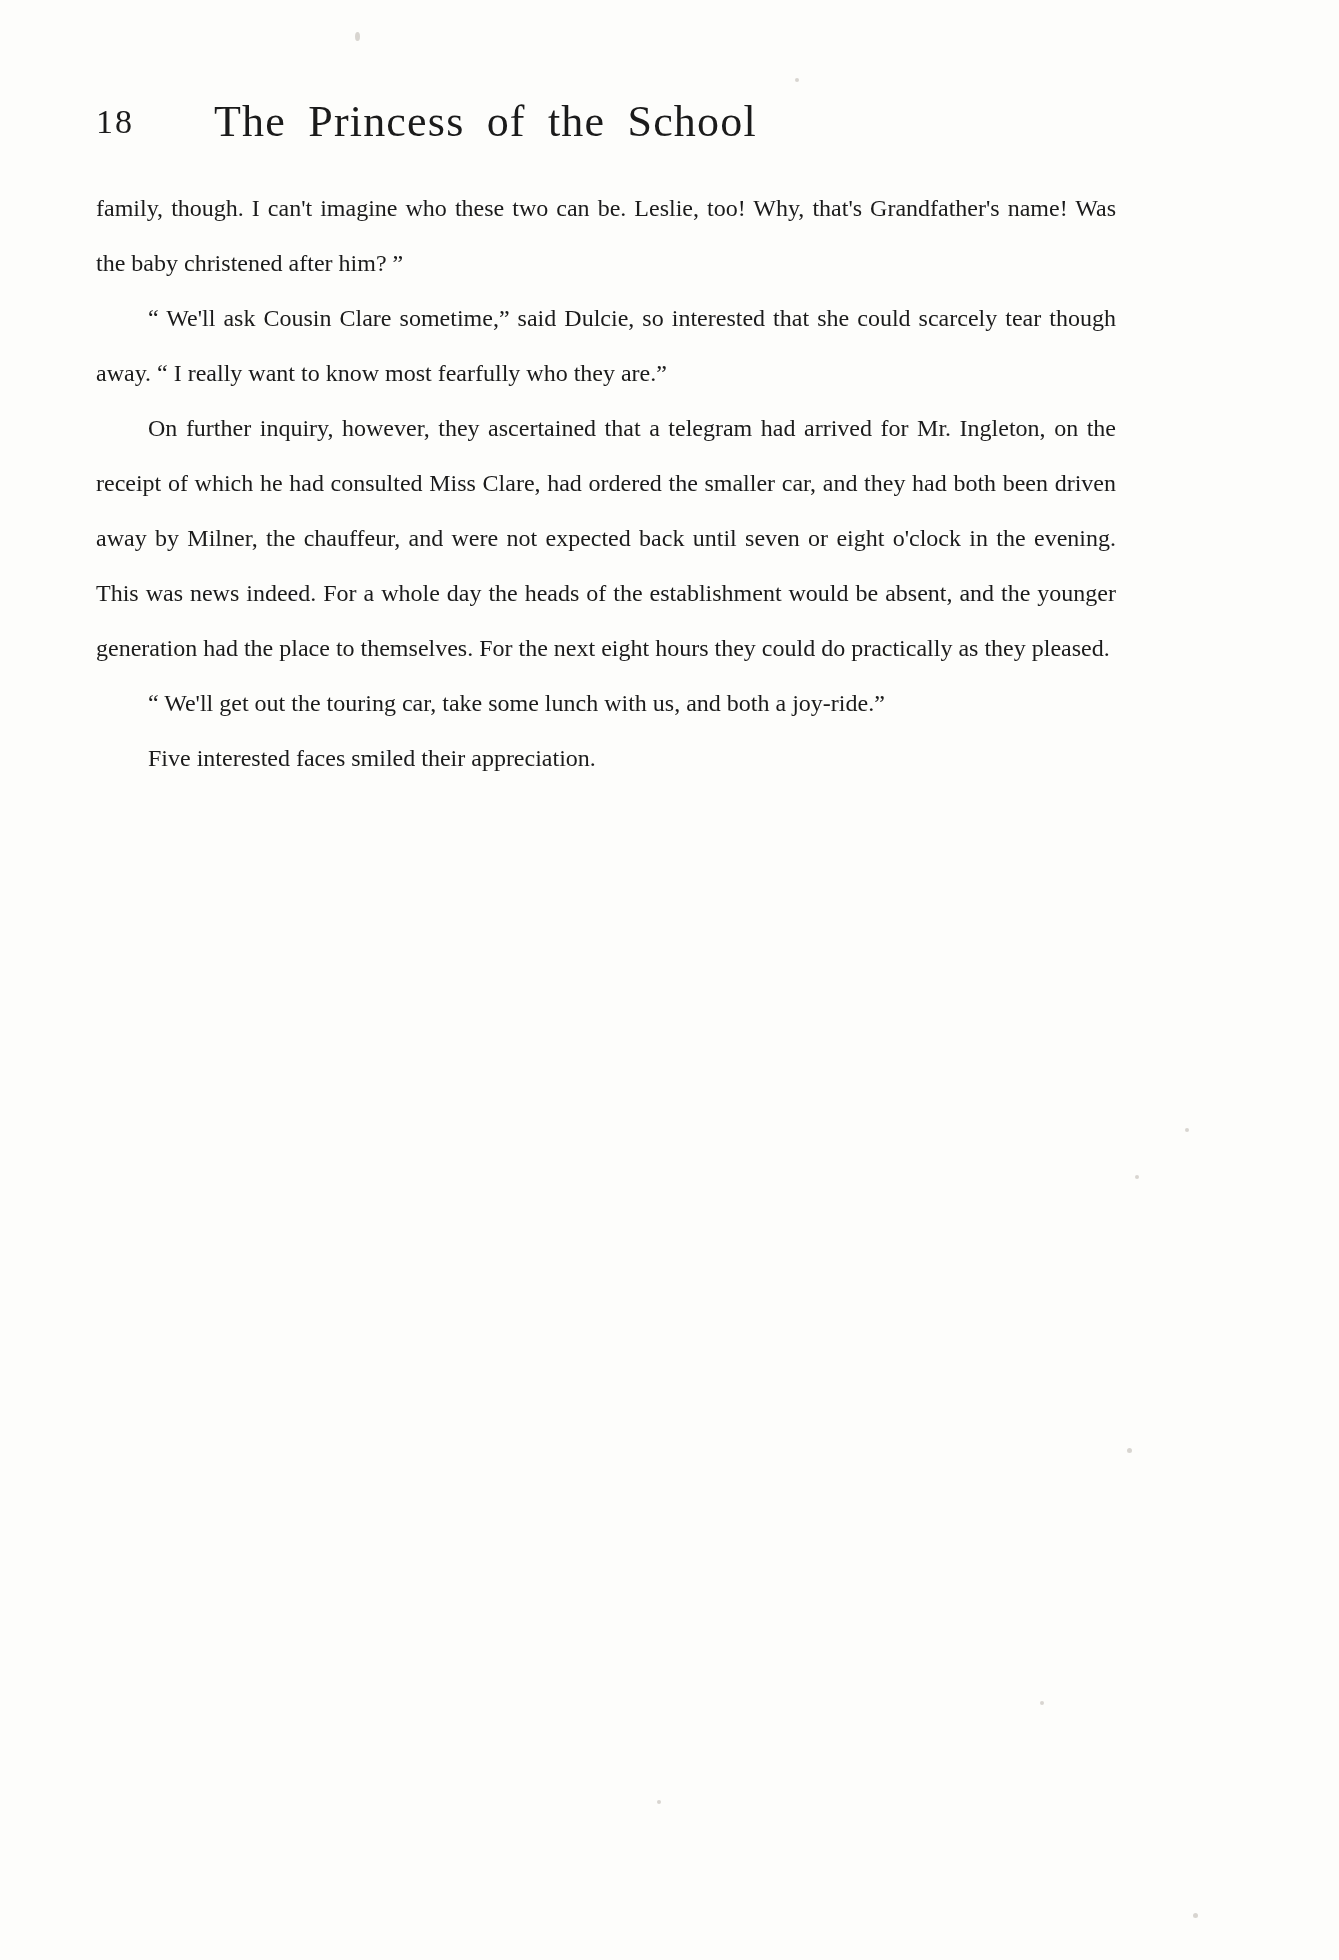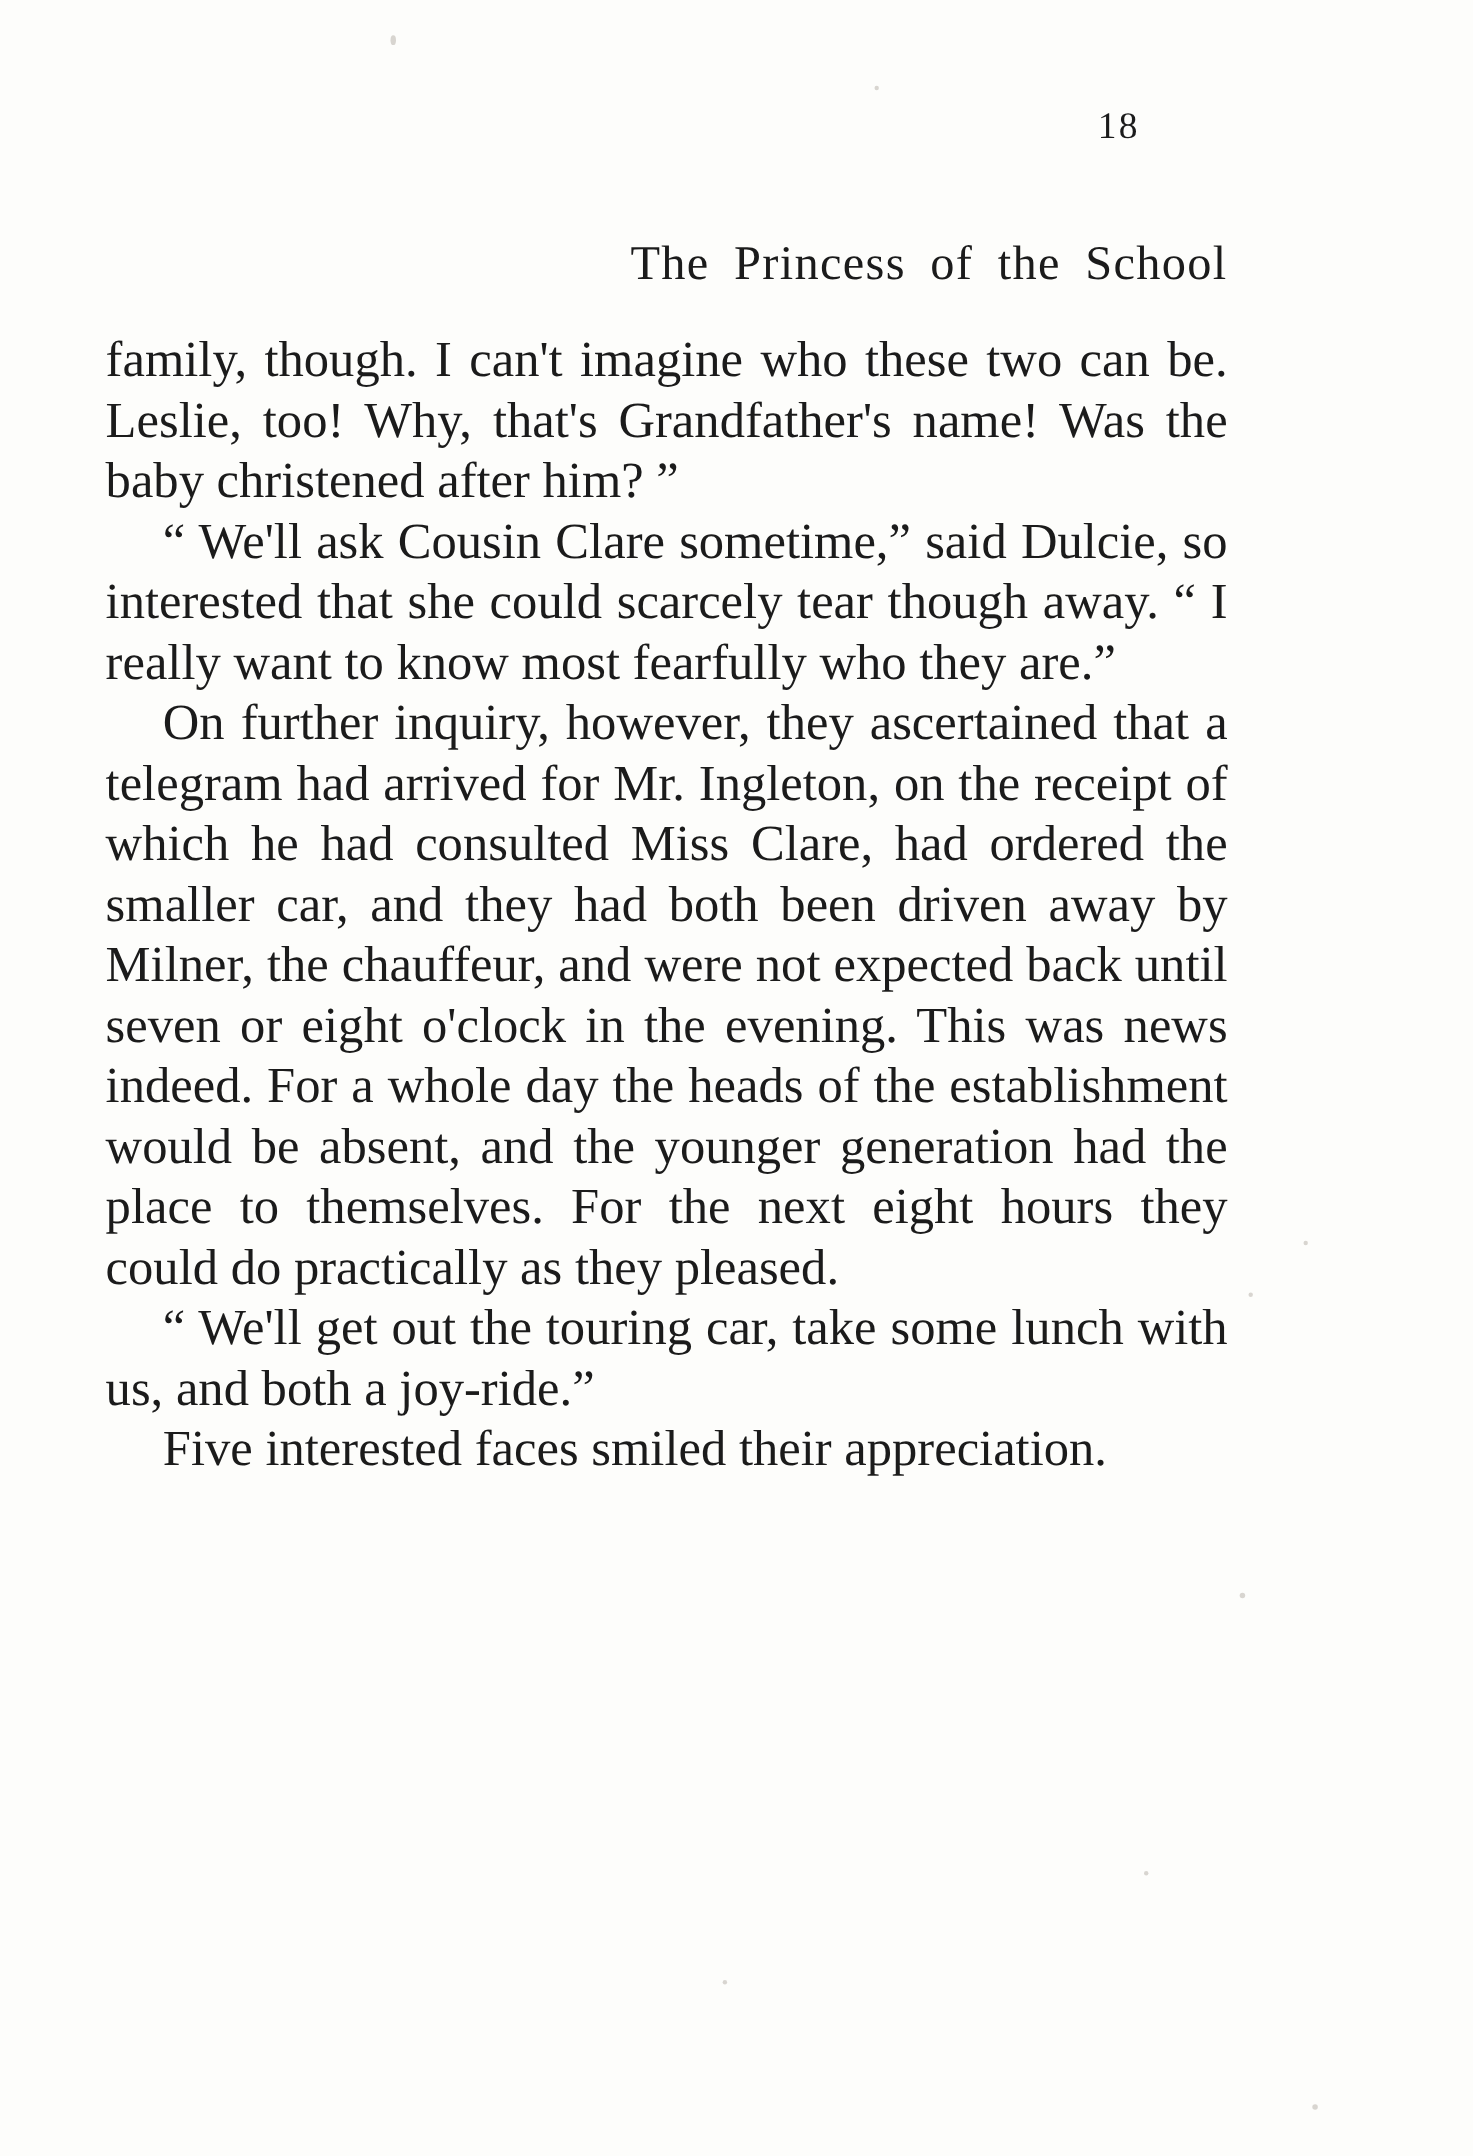--- a/index.html
+++ b/index.html
@@ -23,38 +23,37 @@
     background: #fdfdfb;
   }
   .content {
     position: absolute;
     left: 96px;
     top: 96px;
     width: 1020px;
   }
   .header-line {
     display: flex;
-    align-items: flex-end;
+    align-items: center;
     margin-bottom: 34px;
     white-space: nowrap;
-    flex-direction: column;
   }
   .folio {
     font-size: 34px;
     letter-spacing: 2px;
     width: 118px;
     flex: 0 0 118px;
   }
   .running-title {
     font-size: 44px;
     letter-spacing: 1.2px;
     word-spacing: 10px;
   }
   .body-text {
-    font-size: 46px;
+    font-size: 24px;
     line-height: 55px;
     text-align: justify;
     text-justify: inter-word;
   }
   .body-text p {
     margin: 0;
     text-indent: 52px;
   }
   .body-text p.noindent {
     text-indent: 0;

